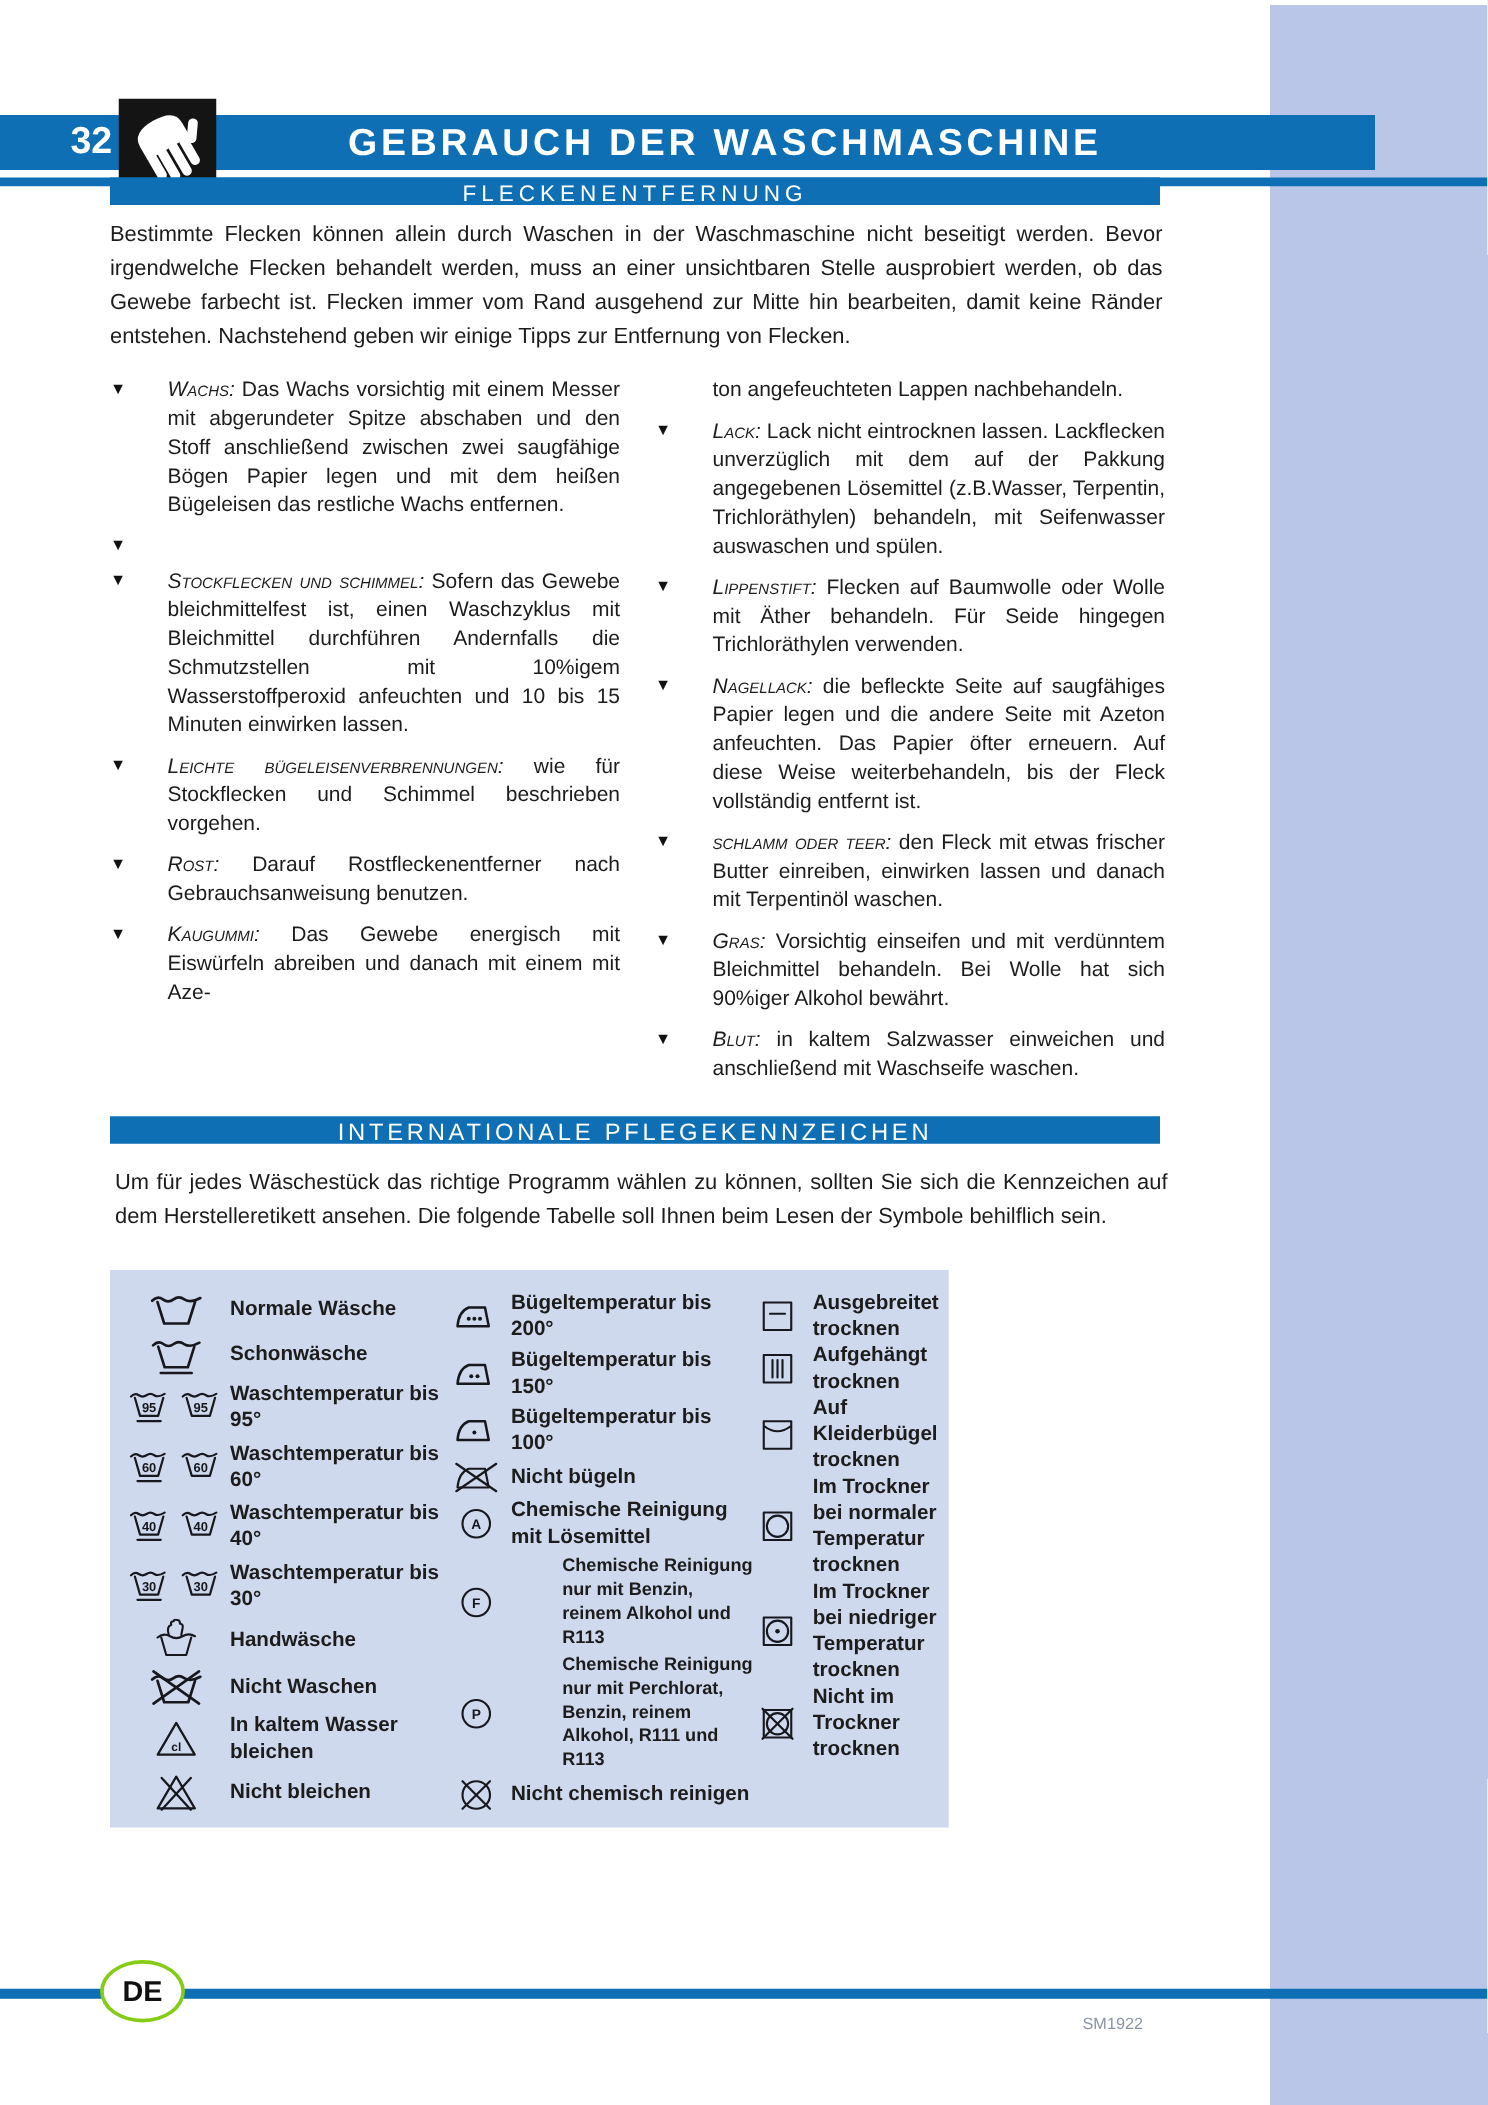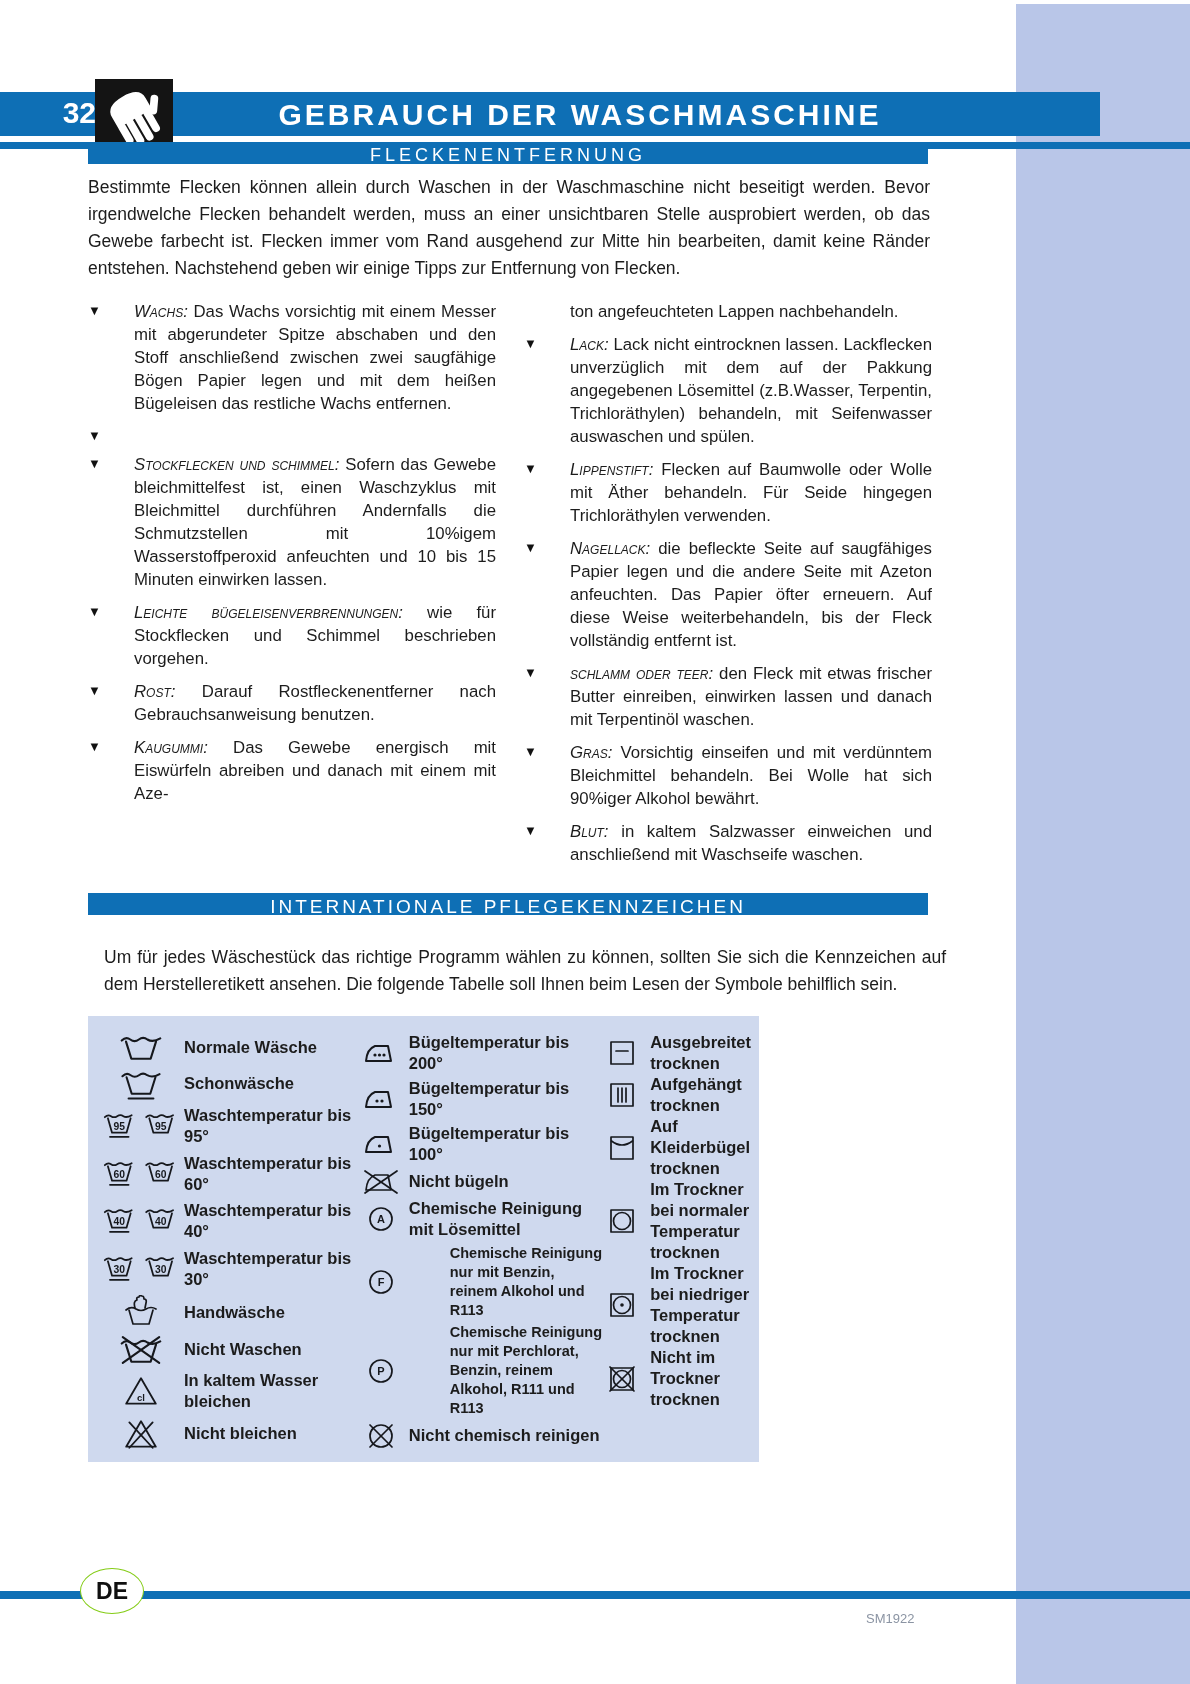--- a/index.html
+++ b/index.html
@@ -1,20 +1,20 @@
 <!DOCTYPE html>
 <html><head>
 <meta charset="utf-8">
 <style>
   html,body{margin:0;padding:0;background:#e9e9e9;}
   .page{position:relative;width:1190px;height:1684px;margin:0 auto;background:#ffffff;
         font-family:"Liberation Sans",sans-serif;color:#1c1c1c;overflow:hidden;}
   .sidebar{position:absolute;top:4px;right:0;width:174px;height:1680px;background:#b9c6e8;}
   .header-band{position:absolute;left:0;top:92px;width:1100px;height:44px;background:#0e6fb5;}
-  .page-num{position:absolute;left:50px;top:96px;width:46px;text-align:right;color:#fff;
+  .page-num{position:absolute;left:50px;top:96px;width:46px;text-align:center;color:#fff;
             font-size:30px;font-weight:bold;}
   .hand-box{position:absolute;left:95px;top:79px;width:78px;height:74px;background:#141414;
             display:flex;align-items:center;justify-content:center;}
   .header-title{position:absolute;left:180px;top:98px;width:800px;text-align:center;color:#fff;
                 font-size:30px;font-weight:bold;letter-spacing:3px;white-space:nowrap;}
   .thin-rule{position:absolute;left:0;top:142px;width:1190px;height:7px;background:#0e6fb5;}
   .section-band{position:absolute;left:88px;width:840px;height:22px;background:#0e6fb5;color:#fff;
                 font-weight:normal;text-align:center;line-height:27px;}
   .band1{top:142px;font-size:18px;letter-spacing:4px;}
   .band2{top:893px;font-size:19px;letter-spacing:3px;}
@@ -38,21 +38,21 @@
   .ccol3{flex:1;padding-bottom:88px;}
   .crow{display:flex;align-items:center;}
   .cicon{flex:0 0 auto;display:flex;justify-content:center;align-items:flex-start;}
   .cicon1{width:86px;}
   .cicon2{width:44px;margin-right:6px;}
   .cicon3{width:40px;margin-right:8px;}
   .clabel{font-weight:bold;font-size:16.5px;line-height:21px;}
   .clabel-sm{font-weight:bold;font-size:14.5px;line-height:19px;margin-left:41px;}
   .footer-line{position:absolute;left:0;top:1591px;width:1190px;height:8px;background:#0e6fb5;}
   .de-badge{position:absolute;left:80px;top:1568px;width:62px;height:44px;background:#fff;
-            border:1px solid #84cc16;border-radius:50%;display:flex;align-items:center;
+            border:3px solid #84cc16;border-radius:50%;display:flex;align-items:center;
             justify-content:center;font-size:23px;font-weight:bold;color:#101010;}
   .doc-code{position:absolute;left:866px;top:1611px;font-size:13px;color:#8b94a3;}
   svg{display:block;}
   .sym{stroke:#16181d;stroke-width:2;fill:none;stroke-linecap:round;stroke-linejoin:round;}
   .sym-thin{stroke:#16181d;stroke-width:1.7;fill:none;stroke-linecap:round;stroke-linejoin:round;}
   .symtext{font-family:"Liberation Sans",sans-serif;font-weight:bold;fill:#16181d;stroke:none;}
 </style>
 </head>
 <body>
 
@@ -130,21 +130,21 @@
         <span class="btext"><span class="term">Gras:</span> <span>Vorsichtig einseifen und mit verdünntem Bleichmittel behandeln. Bei Wolle hat sich 90%iger Alkohol bewährt.</span></span>
       </div>
       <div class="bitem">
         <span class="bmark">▼</span>
         <span class="btext"><span class="term">Blut:</span> <span>in kaltem Salzwasser einweichen und anschließend mit Waschseife waschen.</span></span>
       </div>
     </div>
   </div>
 
   <div class="section-band band2">INTERNATIONALE PFLEGEKENNZEICHEN</div>
-  <p class="intro intro2" style="margin:16px">Um für jedes Wäschestück das richtige Programm wählen zu können, sollten Sie sich die Kennzeichen auf dem Herstelleretikett ansehen. Die folgende Tabelle soll Ihnen beim Lesen der Symbole behilflich sein.</p>
+  <p class="intro intro2" style="margin:4px">Um für jedes Wäschestück das richtige Programm wählen zu können, sollten Sie sich die Kennzeichen auf dem Herstelleretikett ansehen. Die folgende Tabelle soll Ihnen beim Lesen der Symbole behilflich sein.</p>
 
   <div class="care-table">
 
     <div class="ccol ccol1">
       <div class="crow">
         <span class="cicon cicon1">
           <svg width="44" height="30" viewBox="0 0 40 28">
               <g class="sym">
                 <path d="M2 8 Q6 4 10 7 Q14 10 18 7 Q22 4 26 7 Q31 10 38 6"></path>
                 <path d="M6 9 L11 25 H29 L34 9"></path>

